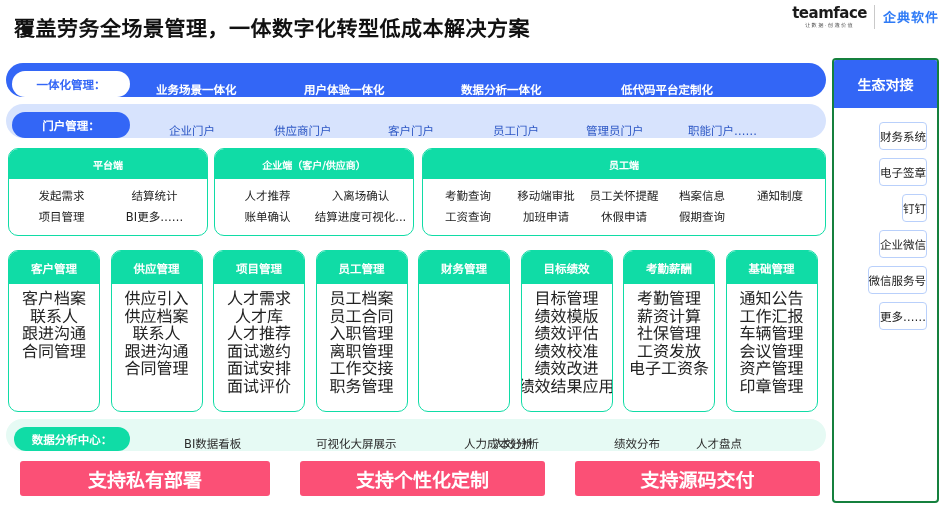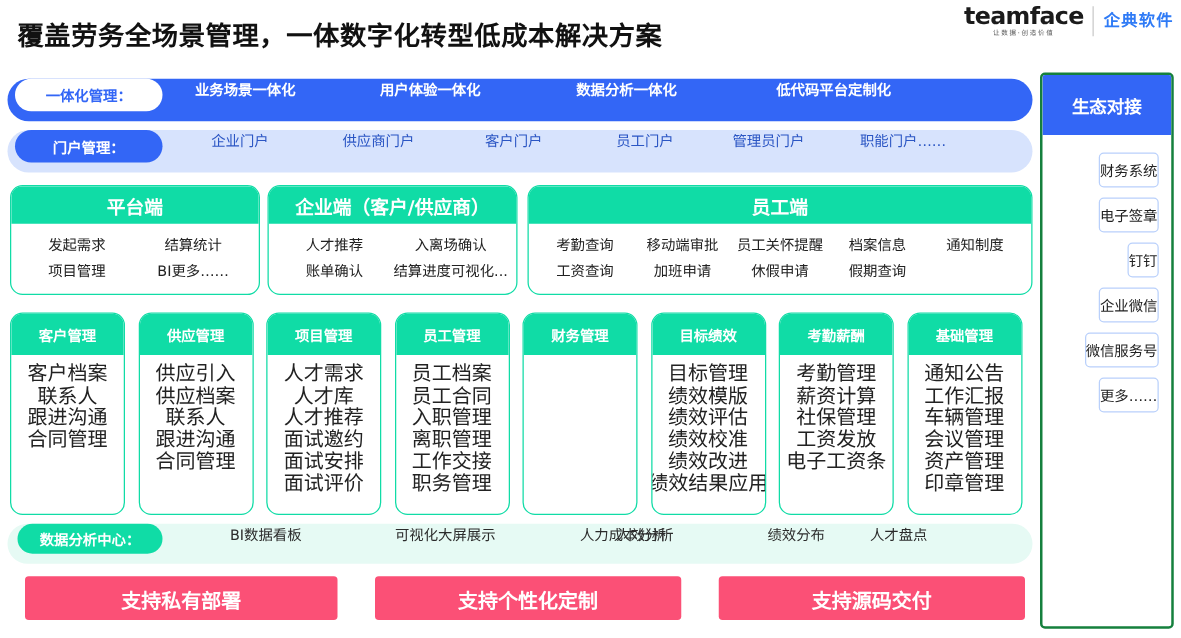--- a/index.html
+++ b/index.html
@@ -17,27 +17,27 @@
   .title{
     position:absolute;left:14px;top:12px;
     font-size:21px;font-weight:bold;color:#111111;
     letter-spacing:.5px;white-space:nowrap;
   }
   .logo{
     position:absolute;right:6px;top:2px;
     display:flex;align-items:center;height:30px;
   }
   .logo-left{display:flex;flex-direction:column;align-items:center;justify-content:center;padding-right:7px;}
-  .logo-word{font-size:19px;font-weight:bold;color:#1b1b1b;letter-spacing:-.5px;line-height:1;}
+  .logo-word{font-size:15px;font-weight:bold;color:#1b1b1b;letter-spacing:-.5px;line-height:1;}
   .logo-sub{font-size:5.2px;color:#555;letter-spacing:1.4px;line-height:1;margin-top:2px;}
   .logo-div{width:1px;height:24px;background:#c9c9c9;}
   .logo-cn{font-size:13px;font-weight:bold;color:#2f7bf6;letter-spacing:1px;padding-left:8px;line-height:1;}
 
   
-  .bar{position:absolute;border-radius:18px;display:flex;align-items:flex-start;}
+  .bar{position:absolute;border-radius:18px;display:flex;align-items:flex-end;}
   .bar-blue{background:#3366f6;}
   .bar-lblue{background:#d7e3fd;}
   .bar-lgreen{background:#e6faf4;}
 
   .pill{
     display:flex;align-items:center;justify-content:center;
     border-radius:16px;font-size:11.5px;font-weight:bold;
     white-space:nowrap;flex:none;
   }
   .pill-white{background:#ffffff;color:#3366f6;}
@@ -47,21 +47,21 @@
   .bar-item{
     font-size:11.5px;white-space:nowrap;flex:none;text-align:center;
   }
   .bar-item.on-blue{color:#ffffff;font-weight:bold;}
   .bar-item.on-lblue{color:#2b56c4;}
   .bar-item.on-lgreen{color:#2b2b2b;}
 
   
   .tri{position:absolute;border:1px solid #10dca6;border-radius:10px;background:#fff;overflow:hidden;box-sizing:border-box;}
   .tri-head{
-    background:#10dca6;color:#ffffff;font-size:15px;font-weight:bold;
+    background:#10dca6;color:#ffffff;font-size:10px;font-weight:bold;
     height:30px;display:flex;align-items:center;justify-content:center;
   }
   .tri-body{
     padding:8px 6px 6px 6px;display:flex;flex-direction:column;gap:5px;
   }
   .tri-row{display:flex;justify-content:space-around;font-size:11.5px;color:#222;white-space:nowrap;}
   .tri-row span{flex:1;text-align:center;}
 
   
   .mod{
@@ -72,21 +72,21 @@
   .mod-head{
     background:#10dca6;color:#ffffff;font-size:11.5px;font-weight:bold;
     height:33px;display:flex;align-items:center;justify-content:center;
   }
   .mod-body{padding:7px 3px 0 3px;display:flex;flex-direction:column;align-items:center;gap:2px;}
   .mod-body div{font-size:16px;color:#222;white-space:nowrap;line-height:15.5px;}
 
   
   .cta{
     position:absolute;height:35px;border-radius:3px;background:#fb5076;
-    color:#ffffff;font-size:16px;font-weight:bold;
+    color:#ffffff;font-size:19px;font-weight:bold;
     display:flex;align-items:center;justify-content:center;
   }
 
   
   .side{
     position:absolute;left:832px;top:58px;width:107px;height:445px;
     border:2px solid #15803d;border-radius:4px;background:#ffffff;
     box-sizing:border-box;overflow:hidden;
   }
   .side-head{

